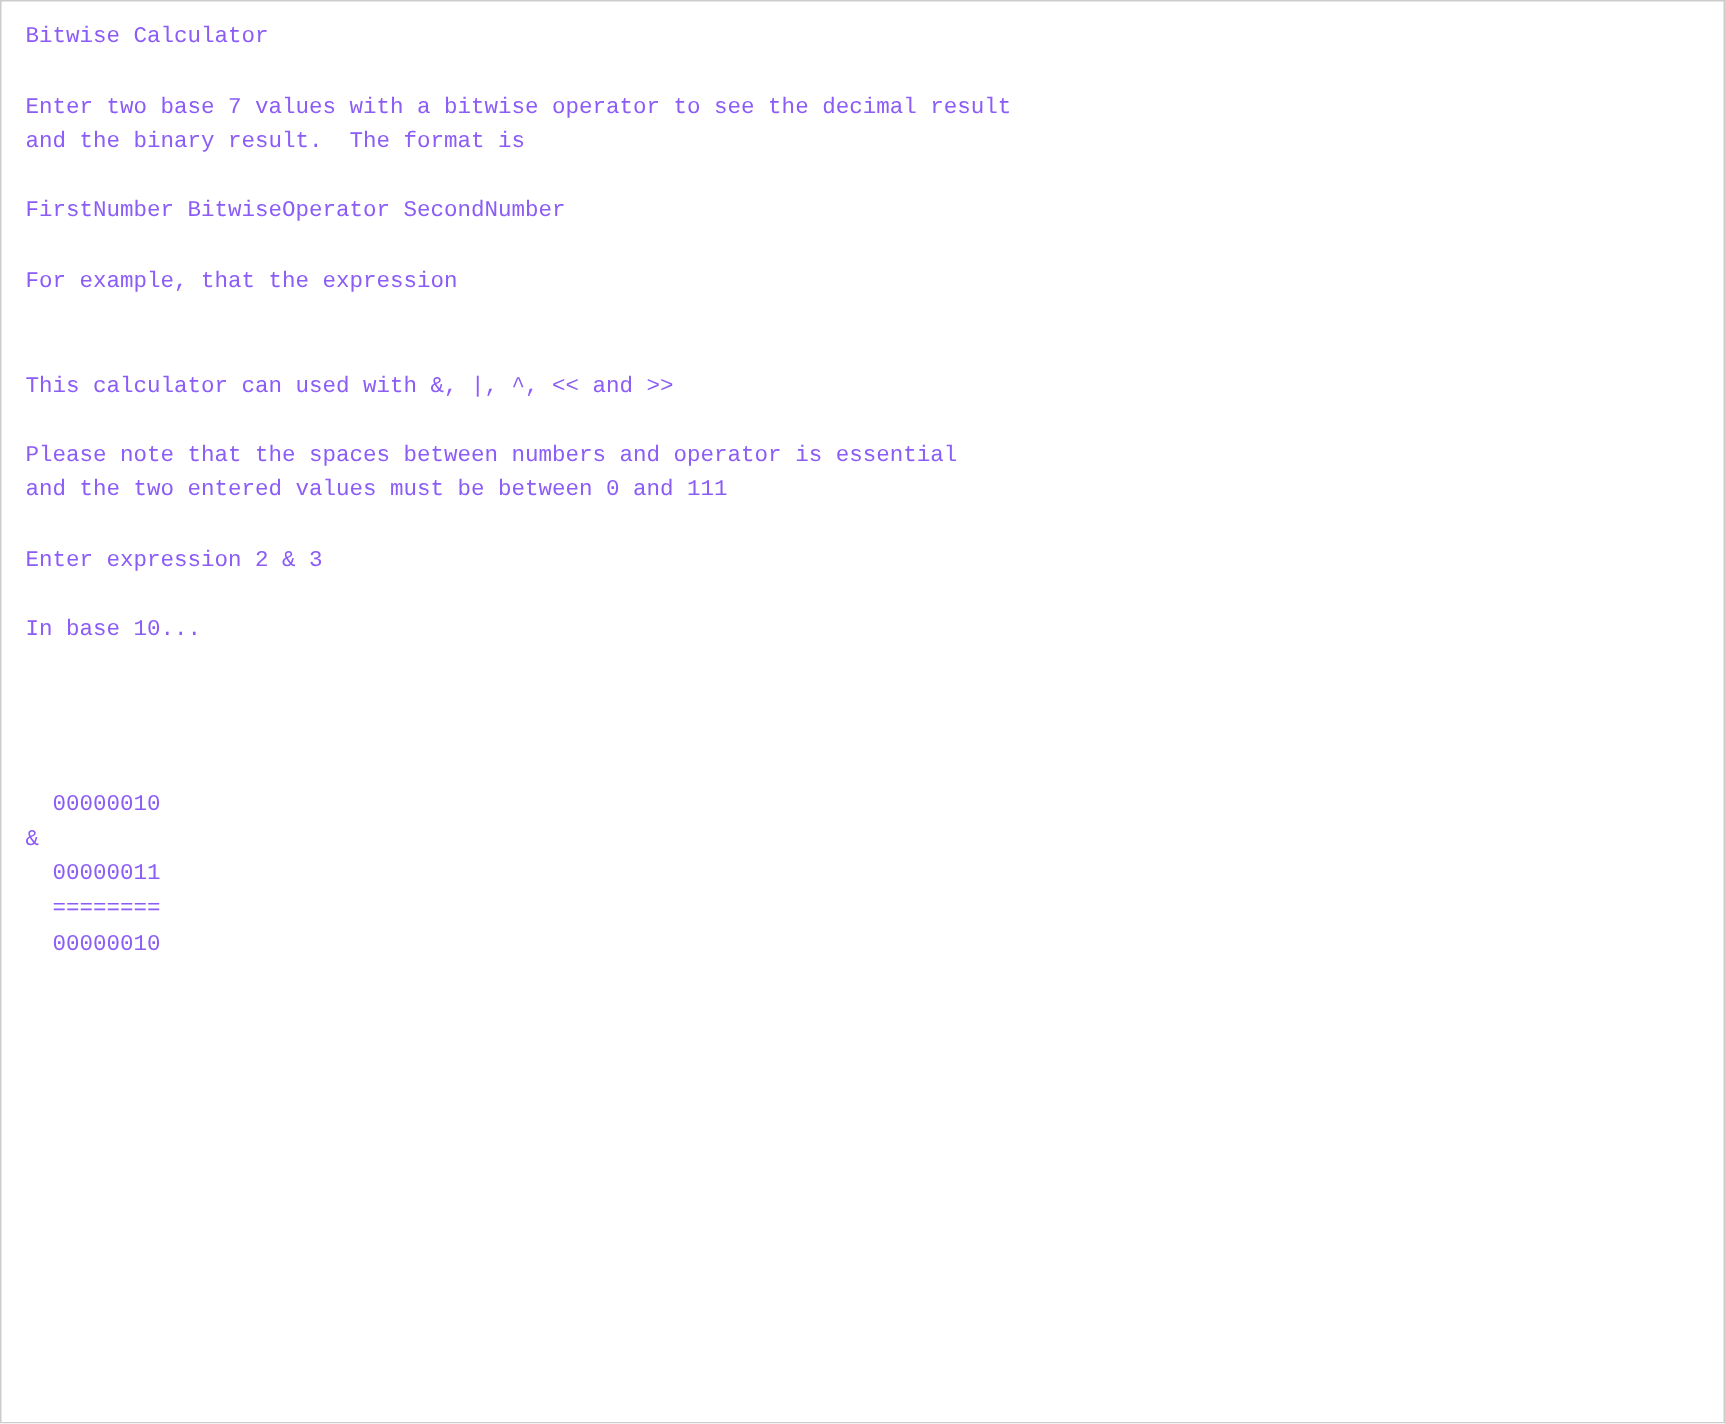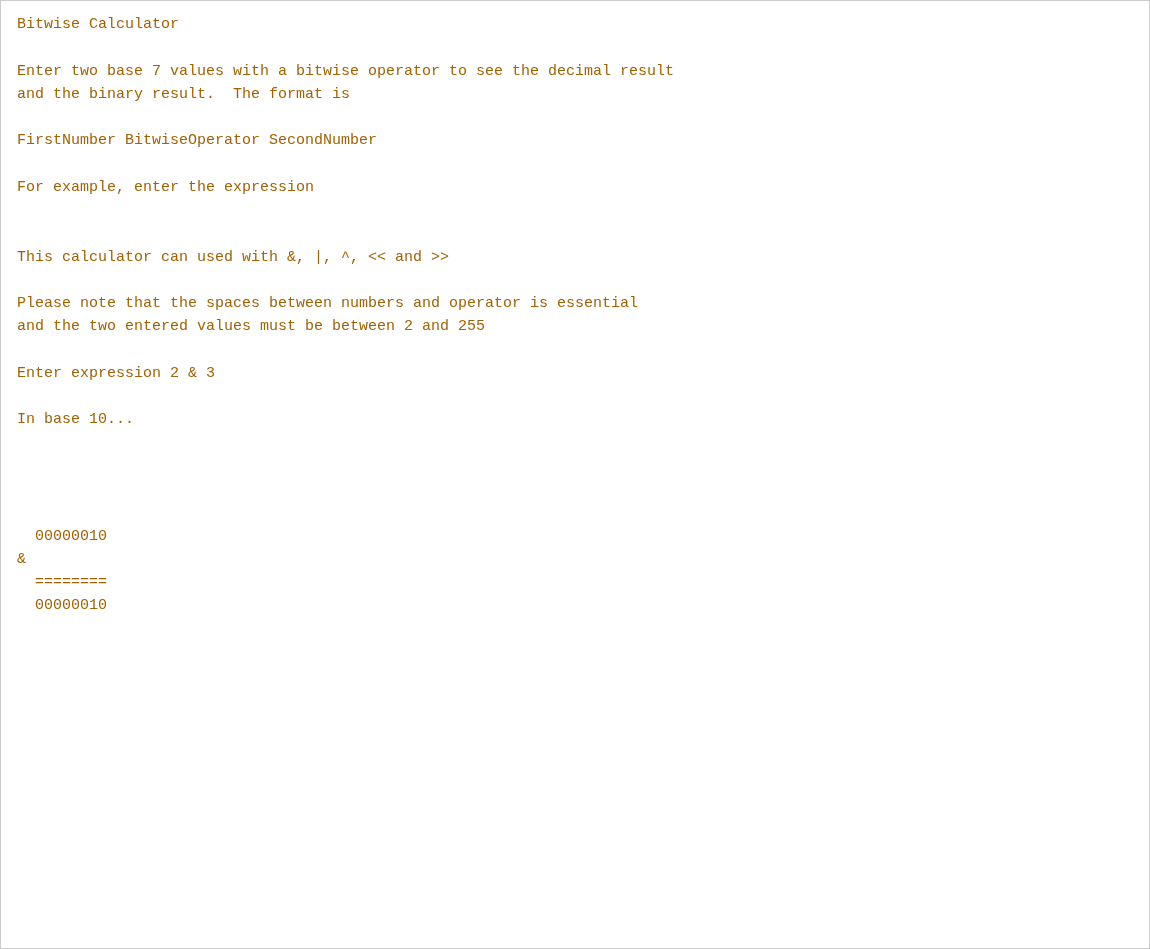--- a/index.html
+++ b/index.html
@@ -24,51 +24,52 @@
       background-color: #ffffff;
       border: 1px solid #cccccc;
       padding: 12px 16px;
       line-height: 1.5;
     }
 
     .line {
       white-space: pre;
       font-family: 'Courier New', Courier, monospace;
       font-size: 15px;
-      color: #a16207;
+      color: #8b5cf6;
       line-height: 1.55;
     }
 
     .empty-line {
       height: 1.55em;
     }
   </style>
 </head>
 <body>
 
 <div class="terminal-container">
   <div class="line">Bitwise Calculator</div>
   <div class="empty-line"></div>
   <div class="line">Enter two base 7 values with a bitwise operator to see the decimal result</div>
   <div class="line">and the binary result.  The format is</div>
   <div class="empty-line"></div>
   <div class="line">FirstNumber BitwiseOperator SecondNumber</div>
   <div class="empty-line"></div>
-  <div class="line">For example, enter the expression</div>
+  <div class="line">For example, that the expression</div>
   <div class="empty-line"></div>
   <div class="empty-line"></div>
   <div class="line">This calculator can used with &amp;, |, ^, &lt;&lt; and &gt;&gt;</div>
   <div class="empty-line"></div>
   <div class="line">Please note that the spaces between numbers and operator is essential</div>
-  <div class="line">and the two entered values must be between 2 and 255</div>
+  <div class="line">and the two entered values must be between 0 and 111</div>
   <div class="empty-line"></div>
   <div class="line">Enter expression 2 &amp; 3</div>
   <div class="empty-line"></div>
   <div class="line">In base 10...</div>
   <div class="empty-line"></div>
   <div class="empty-line"></div>
   <div class="empty-line"></div>
   <div class="empty-line"></div>
   <div class="line">  00000010</div>
   <div class="line">&amp;</div>
+  <div class="line">  00000011</div>
   <div class="line">  ========</div>
   <div class="line">  00000010</div>
 </div>
 
 </body></html>

